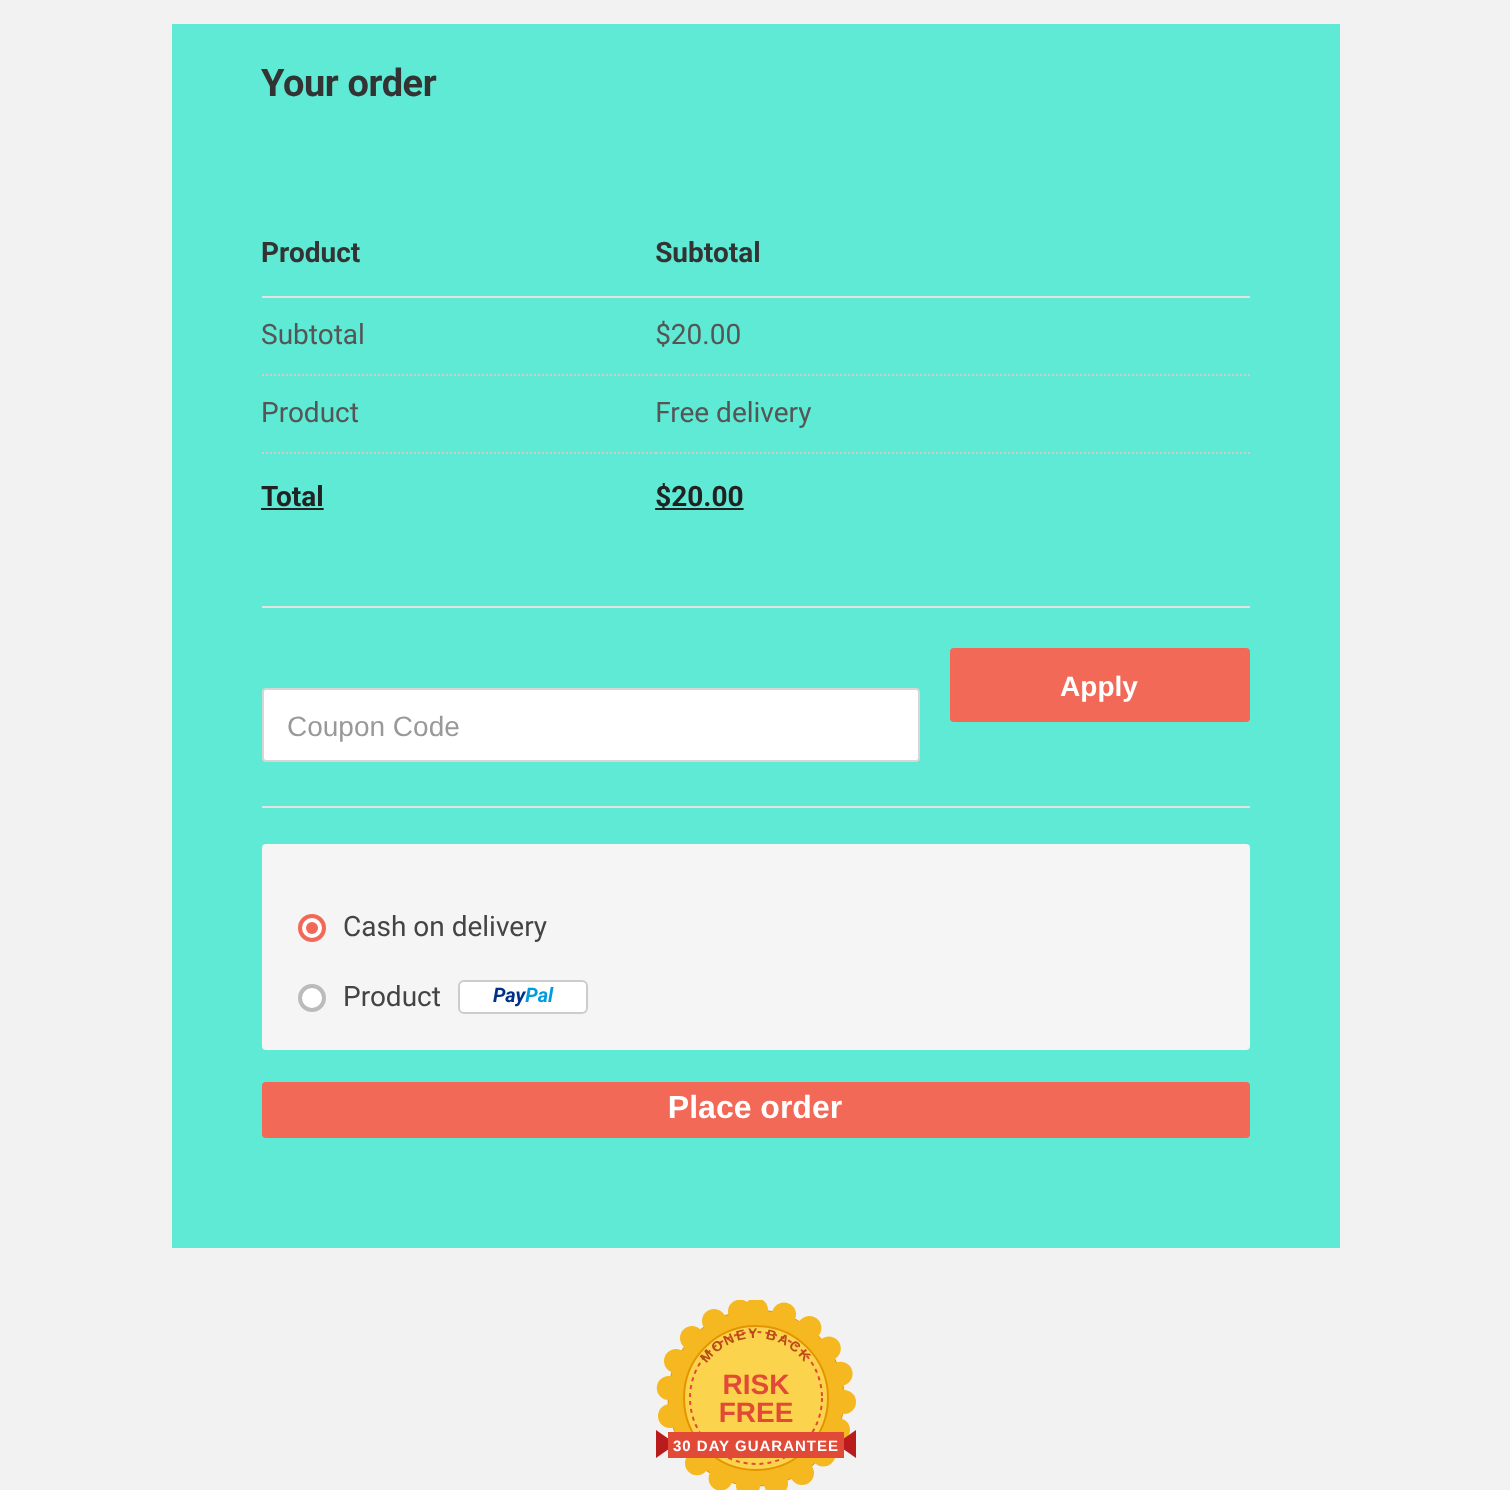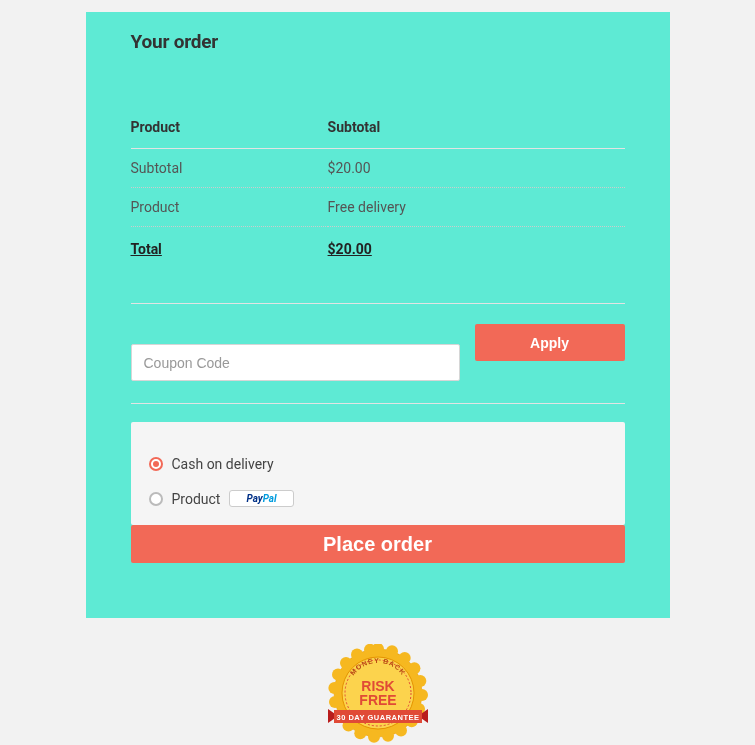--- a/index.html
+++ b/index.html
@@ -158,25 +158,25 @@
       align-items: baseline;
     }
     .paypal-badge .pp-pre { color: #003087; }
     .paypal-badge .pp-post { color: #009cde; }
     .place-order-btn {
       display: block;
       width: 100%;
       background: #f26957;
       color: #fff;
       border: none;
-      height: 38px;
-      font-size: 20px;
-      font-weight: 700;
-      border-radius: 2px;
-      margin-top: 0;
+      height: 28px;
+      font-size: 16px;
+      font-weight: 700;
+      border-radius: 2px;
+      margin-top: 16px;
       cursor: pointer;
     }
     .badge-section {
       text-align: center;
       margin-top: 38px;
     }
     .badge-svg { display: inline-block; }
   </style>
 </head>
 <body>

